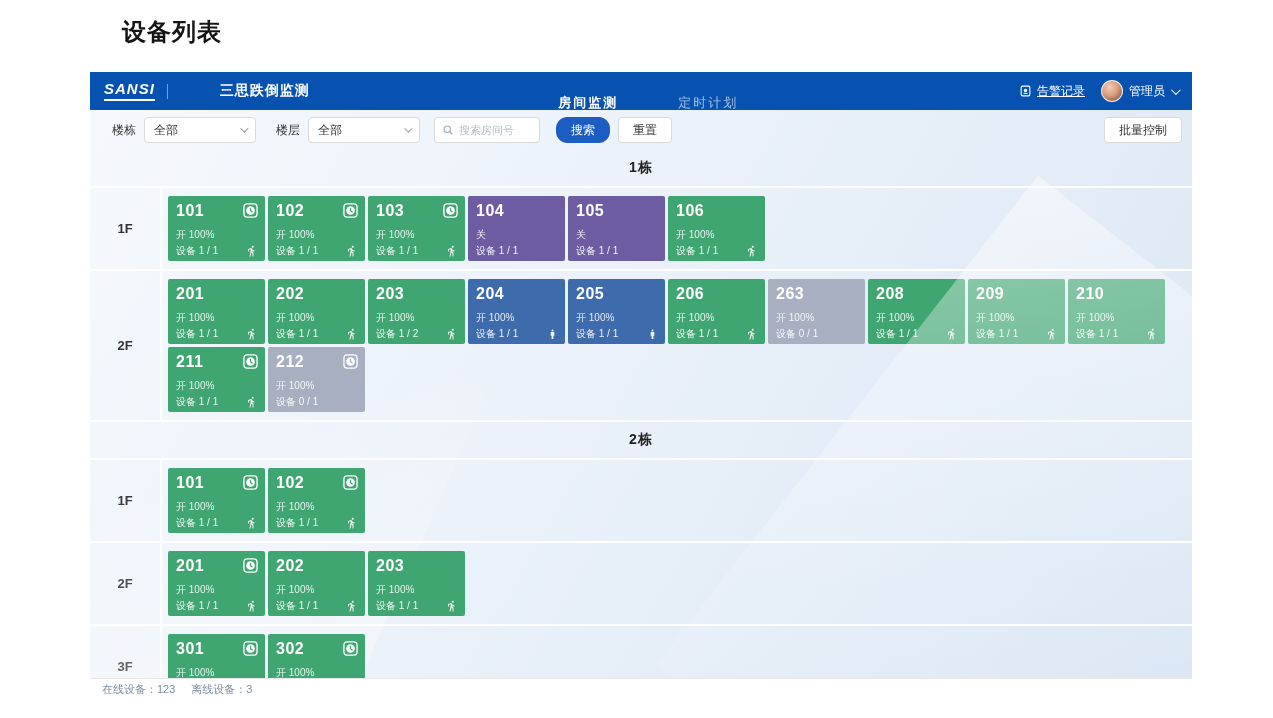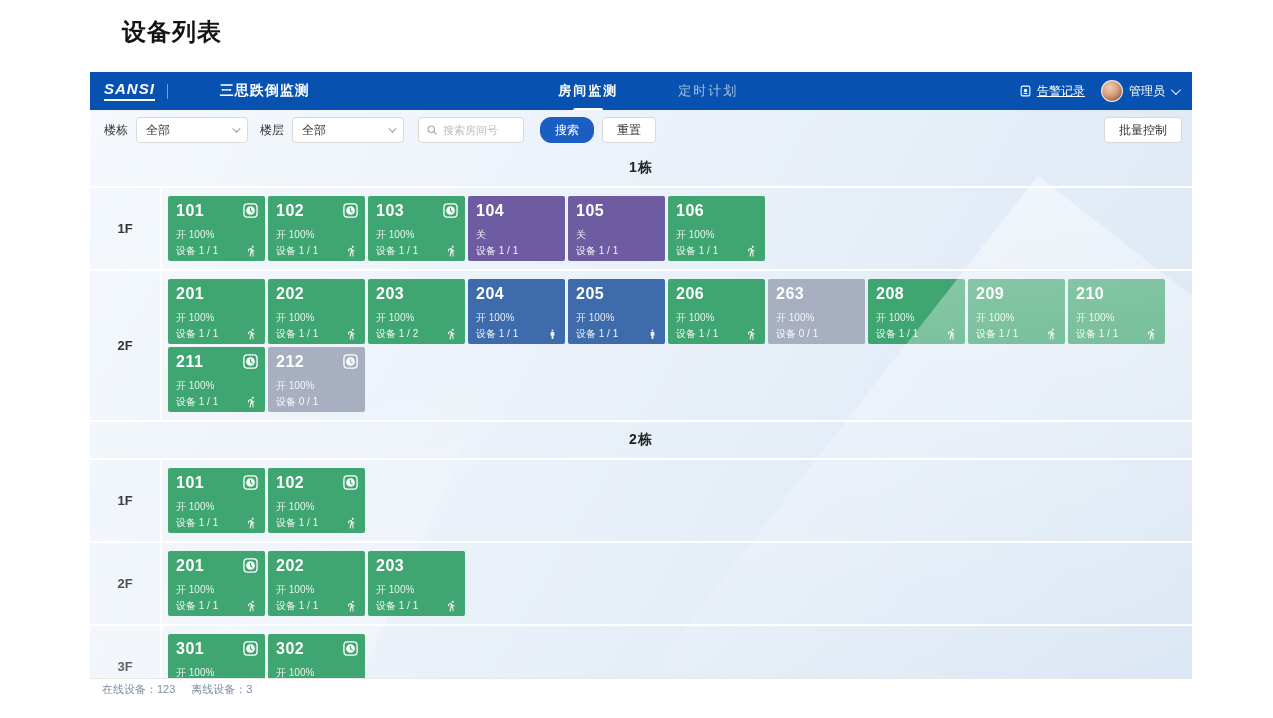--- a/index.html
+++ b/index.html
@@ -7,42 +7,42 @@
 
   .page-title { position:absolute; left:90px; top:16px; font-size:24px; font-weight:bold; color:#141414; letter-spacing:1px;margin-left:32px; }
 
   .app { position:absolute; left:90px; top:72px; width:1102px; height:628px; display:flex; flex-direction:column; background:#fff; }
 
   
   .navbar { height:38px; background:#0752B0; display:flex; align-items:center; padding:0 14px; position:relative; flex:none; color:#fff; }
   .logo { font-style:italic; font-weight:bold; font-size:15px; letter-spacing:1px; border-bottom:2px solid #fff; padding-bottom:1px; line-height:1.1; }
   .nav-divider { width:1px; height:15px; background:rgba(255,255,255,.45); margin:0 12px; }
   .app-name { font-size:14px; font-weight:bold; letter-spacing:1px;margin-left:40px; }
-  .nav-tabs { position:absolute; left:50%; top:0; height:100%; transform:translateX(-46%); display:flex; gap:60px; }
+  .nav-tabs { position:absolute; left:50%; top:12px; height:100%; transform:translateX(-46%); display:flex; gap:60px; }
   .tab { display:flex; align-items:center; font-size:13px; color:rgba(255,255,255,.62); cursor:pointer; position:relative; height:100%; letter-spacing:2px; }
   .tab.active { color:#fff; font-weight:bold; }
   .tab.active::after { content:""; position:absolute; left:50%; transform:translateX(-50%); bottom:-2px; width:30px; height:4px; border-radius:3px; background:#fff; }
   .nav-right { margin-left:auto; display:flex; align-items:center; gap:16px; }
   .alarm-link { display:flex; align-items:center; gap:5px; font-size:12px; cursor:pointer;text-decoration:underline; }
   .user-chip { display:flex; align-items:center; gap:6px; font-size:12px; cursor:pointer; }
   .avatar { width:22px; height:22px; border-radius:50%; border:1px solid rgba(255,255,255,.85);
             background:radial-gradient(circle at 38% 32%, #f2cdb5 0%, #d99d7d 45%, #8a5a44 85%); }
   .chev { display:inline-block; width:7px; height:7px; border-right:1.5px solid currentColor; border-bottom:1.5px solid currentColor; transform:rotate(45deg) translateY(-2px); }
 
   
   .content { flex:1; position:relative; overflow:hidden;
              background:linear-gradient(120deg,#f5f9fd 0%,#eaf1f9 45%,#dbe7f4 100%); }
   .content::after { content:""; position:absolute; right:-120px; top:160px; width:520px; height:620px;
              background:linear-gradient(135deg, rgba(255,255,255,.45), rgba(255,255,255,0) 65%); transform:rotate(38deg); pointer-events:none; }
   .content::before { content:""; position:absolute; left:-140px; bottom:-80px; width:460px; height:480px;
              background:linear-gradient(315deg, rgba(255,255,255,.5), rgba(255,255,255,0) 60%); transform:rotate(24deg); pointer-events:none; }
 
   
   .filter-bar { display:flex; align-items:center; gap:8px; padding:7px 10px; height:40px; }
-  .f-label { font-size:12px; color:#333; margin-left:4px; }
+  .f-label { font-size:12px; color:#333; margin-left:12px; }
   .select { width:112px; height:26px; background:#fff; border:1px solid #d9d9d9; border-radius:4px;
             display:flex; align-items:center; justify-content:space-between; padding:0 9px; font-size:12px; color:#333; cursor:pointer; }
   .select .chev { color:#999; width:6px; height:6px; }
   .search-box { width:106px; height:26px; background:#fff; border:1px solid #d9d9d9; border-radius:4px;
             display:flex; align-items:center; padding:0 7px; gap:5px; }
   .search-box input { border:none; outline:none; width:100%; font-size:11px; color:#333; background:transparent; font-family:inherit; }
   .search-box input::placeholder { color:#b6bcc4; }
   .btn { height:26px; padding:0 14px; border-radius:4px; font-size:12px; cursor:pointer; font-family:inherit; }
   .btn-primary { background:#1C5DC4; border:1px solid #1C5DC4; color:#fff; }
   .btn-default { background:#fff; border:1px solid #d9d9d9; color:#333; }

